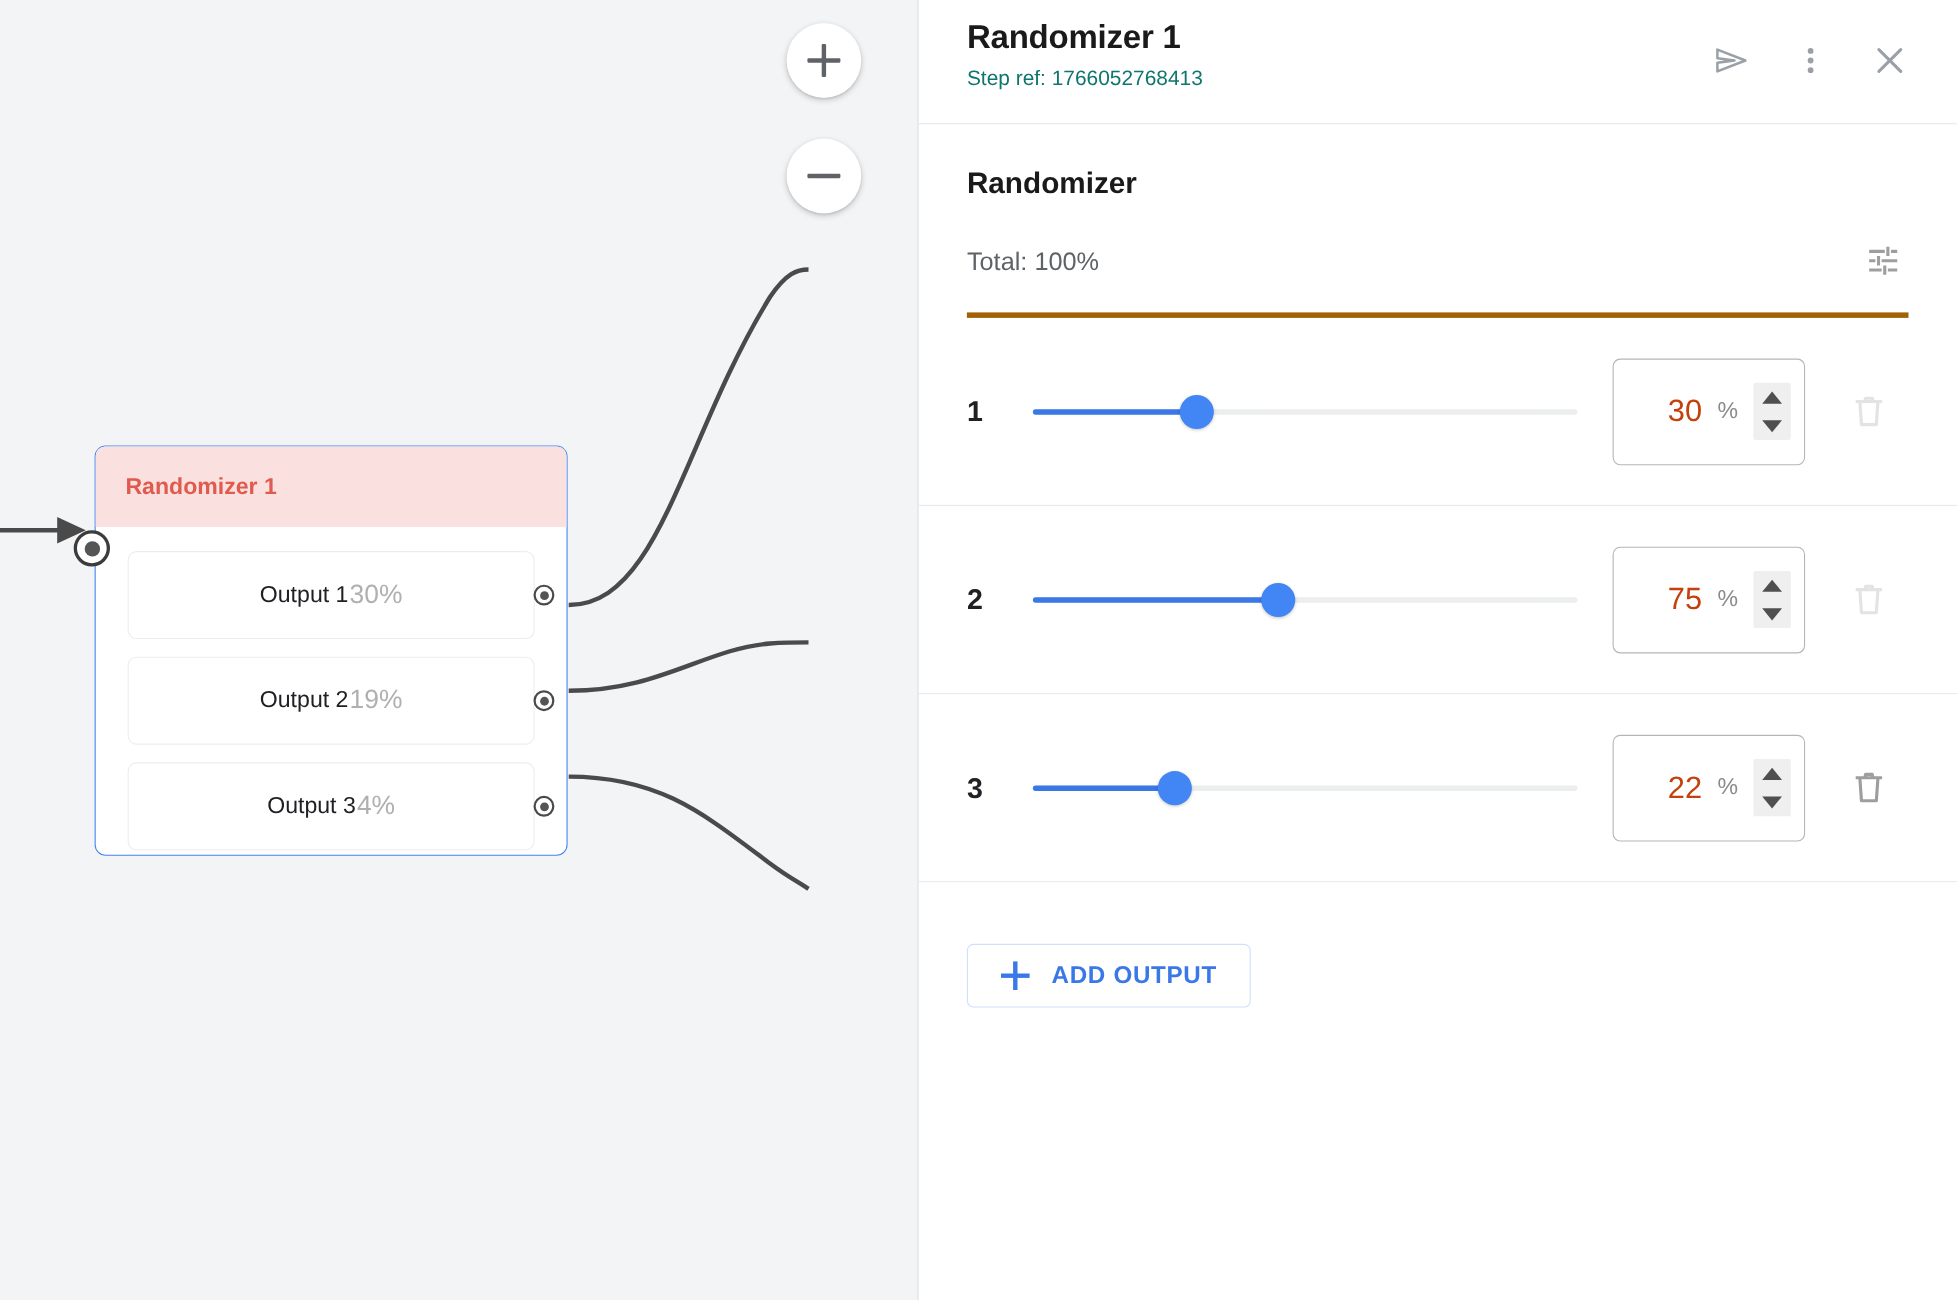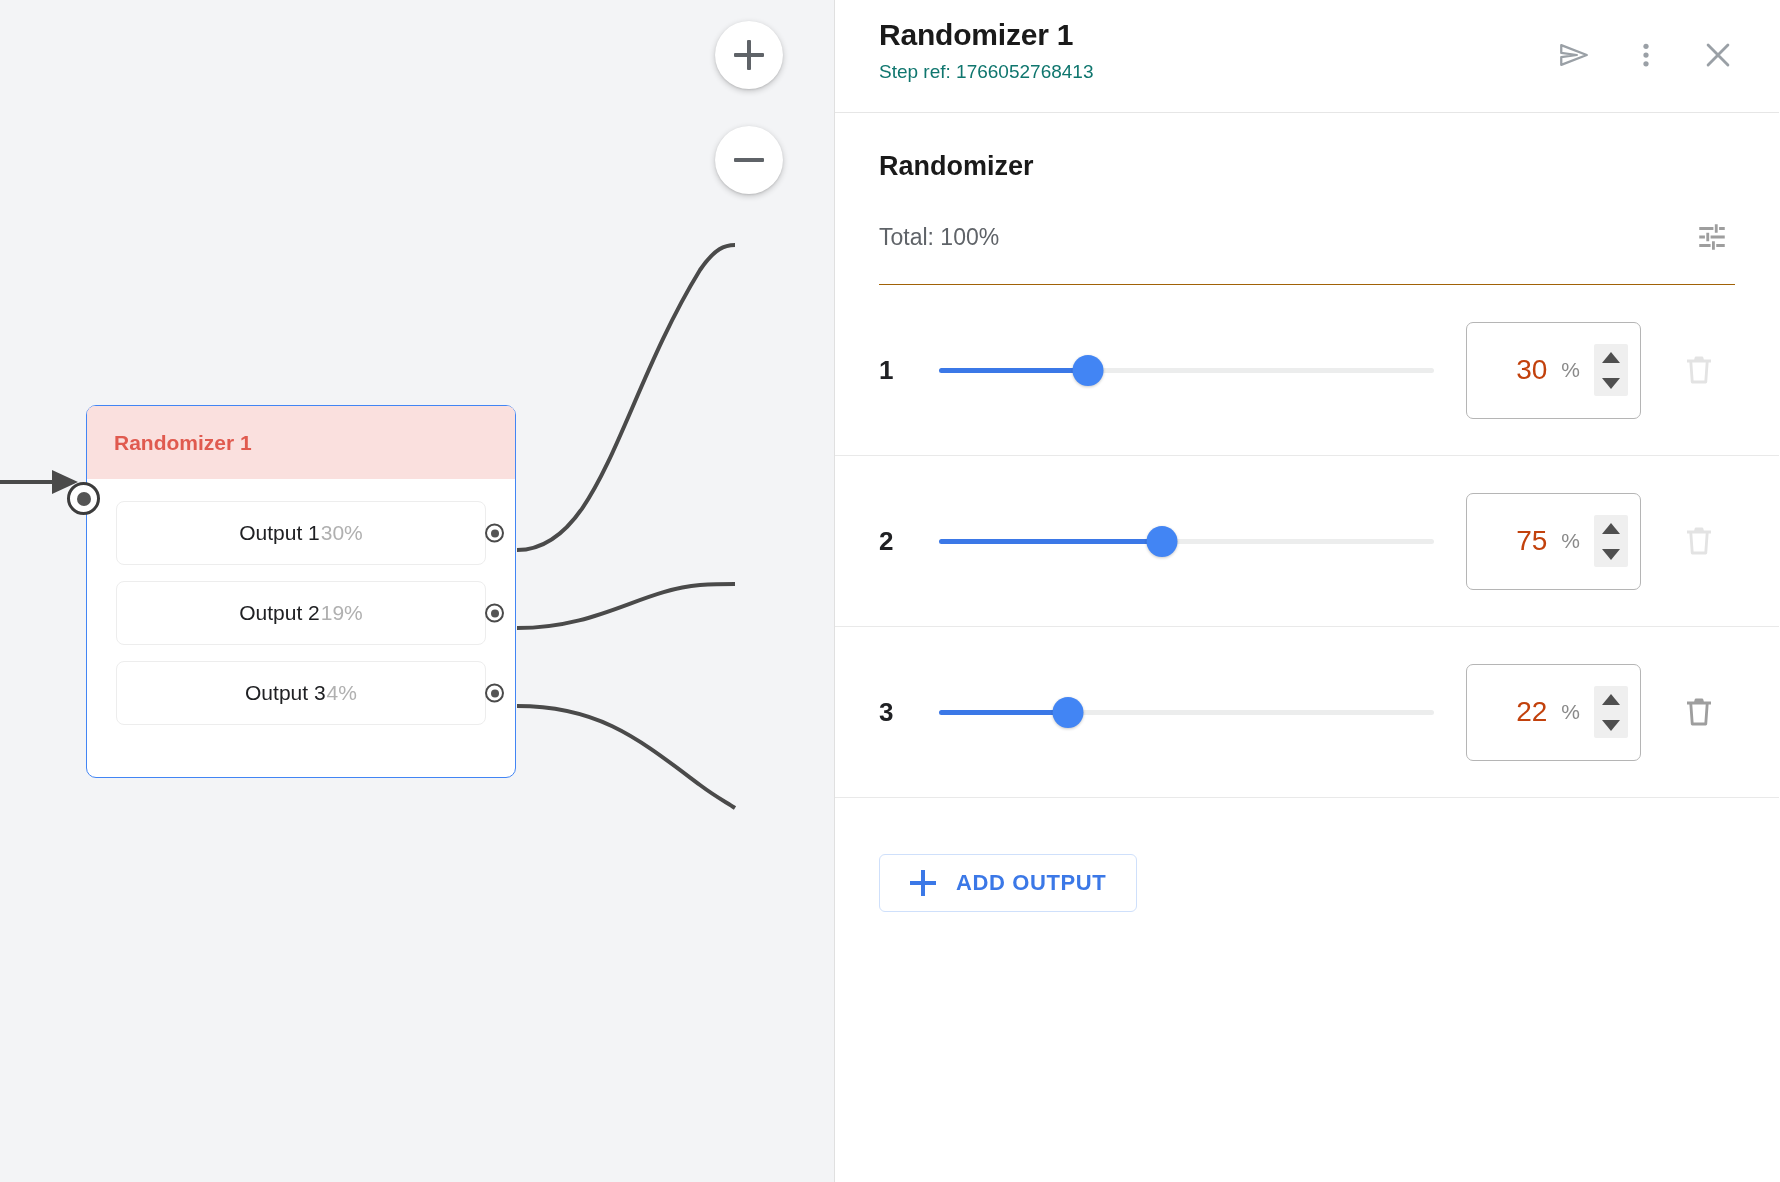--- a/index.html
+++ b/index.html
@@ -53,30 +53,30 @@
     border-radius: 8px 8px 0 0;
     display: flex; align-items: center;
     padding-left: 27px;
   }
   #node-header-title {
     color: #e05a4f; font-size: 21px; font-weight: bold;
   }
   #node-body { padding: 22px 29px 0 29px; }
   .node-output {
     position: relative;
-    height: 64px;
+    height: 80px;
     border: 1px solid #ededed;
     border-radius: 8px;
     margin-bottom: 16px;
     display: flex; align-items: center; justify-content: center;
     background: #ffffff;
     cursor: pointer;
   }
   .out-label { font-size: 21px; color: #202124; }
-  .out-pct { font-size: 21px; color: #b0b0b0; margin-left: 1px; }
+  .out-pct { font-size: 24px; color: #b0b0b0; margin-left: 1px; }
   .out-port {
     position: absolute; right: -19px; top: 50%;
     transform: translateY(-50%);
     width: 19px; height: 19px; border-radius: 50%;
     background: #ffffff;
     border: 2.5px solid #4a4a4a;
     display: flex; align-items: center; justify-content: center;
     cursor: crosshair;
   }
   .out-port::after {
@@ -111,21 +111,21 @@
   .hdr-icon {
     width: 50px; height: 50px; display: flex;
     align-items: center; justify-content: center; cursor: pointer;
   }
 
   #section-head { padding: 38px 44px 0 44px; }
   #section-title { font-size: 27px; font-weight: bold; color: #1a1a1a; }
   #section-total-row {
     display: flex; align-items: center; justify-content: space-between;
     margin-top: 32px; padding-bottom: 24px;
-    border-bottom: 1px solid #a16207;
+    border-bottom: 5px solid #a16207;
   }
   #section-total { font-size: 23px; color: #5f6368; }
   #tune-btn { width: 46px; height: 46px; display: flex; align-items: center; justify-content: center; cursor: pointer; }
 
   .slider-row {
     display: flex; align-items: center;
     height: 171px; padding: 0 44px;
     border-bottom: 1px solid #e9e9e9;
   }
   .row-index {

